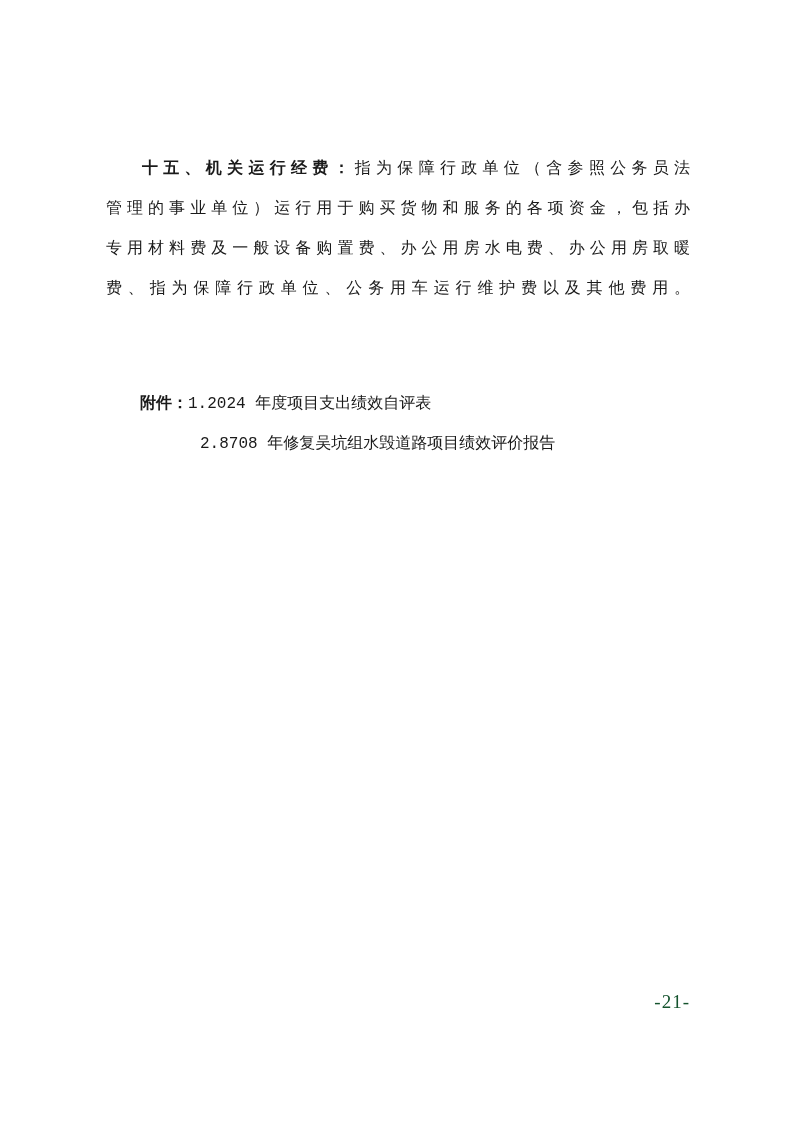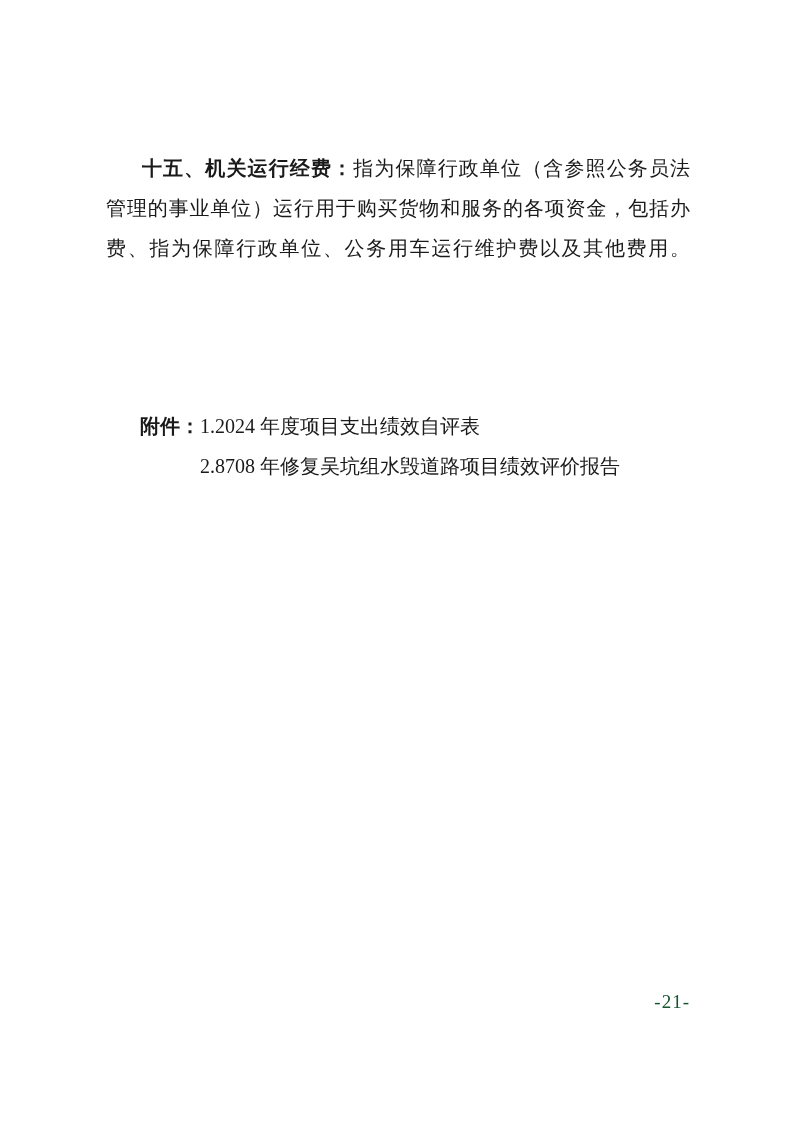--- a/index.html
+++ b/index.html
@@ -13,41 +13,42 @@
     height: 1122px;
     background: #ffffff;
     overflow: hidden;
     font-family: "Liberation Serif", "DejaVu Serif", serif;
     color: #1a1a1a;
   }
   .text-block {
     position: absolute;
     left: 106px;
     width: 584px;
-    font-size: 20px;
+    font-size: 16px;
     line-height: 40px;
   }
   .para {
     top: 148px;
   }
   .p-line {
     text-align: justify;
     text-align-last: justify;
     height: 40px;
     white-space: nowrap;
   }
   .p-line.first {
     padding-left: 36px;
     width: 548px;
   }
   .bold {
     font-weight: 700;
   }
   .attachments {
-    top: 406px;
+    top: 384px;
+    font-family: Liberation Mono, monospace;
   }
   .attach-line {
     height: 40px;
     white-space: nowrap;
   }
   .attach-line.first {
     padding-left: 34px;
   }
   .attach-line.second {
     padding-left: 94px;
@@ -65,20 +66,21 @@
 </head>
 <body>
 
 <div class="page">
 
   <div class="text-block para">
     <div class="p-line first">
       <span class="bold">十五、机关运行经费：</span><span>指为保障行政单位（含参照公务员法</span>
     </div>
     <div class="p-line">管理的事业单位）运行用于购买货物和服务的各项资金，包括办</div>
+    <div class="p-line">专用材料费及一般设备购置费、办公用房水电费、办公用房取暖</div>
     <div class="p-line">费、指为保障行政单位、公务用车运行维护费以及其他费用。</div>
   </div>
 
   <div class="text-block attachments">
     <div class="attach-line first">
       <span class="bold">附件：</span><span>1.2024 年度项目支出绩效自评表</span>
     </div>
     <div class="attach-line second">2.8708 年修复吴坑组水毁道路项目绩效评价报告</div>
   </div>
 

